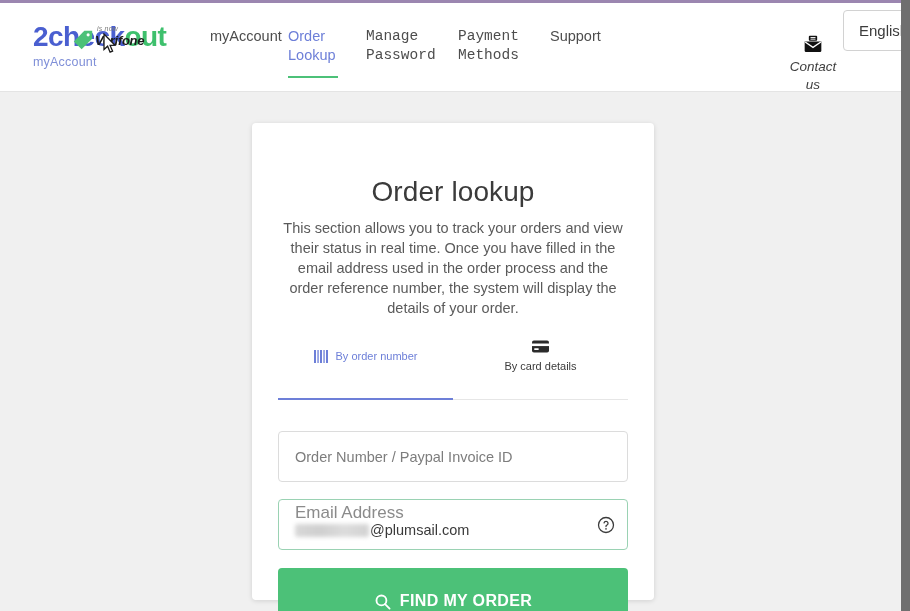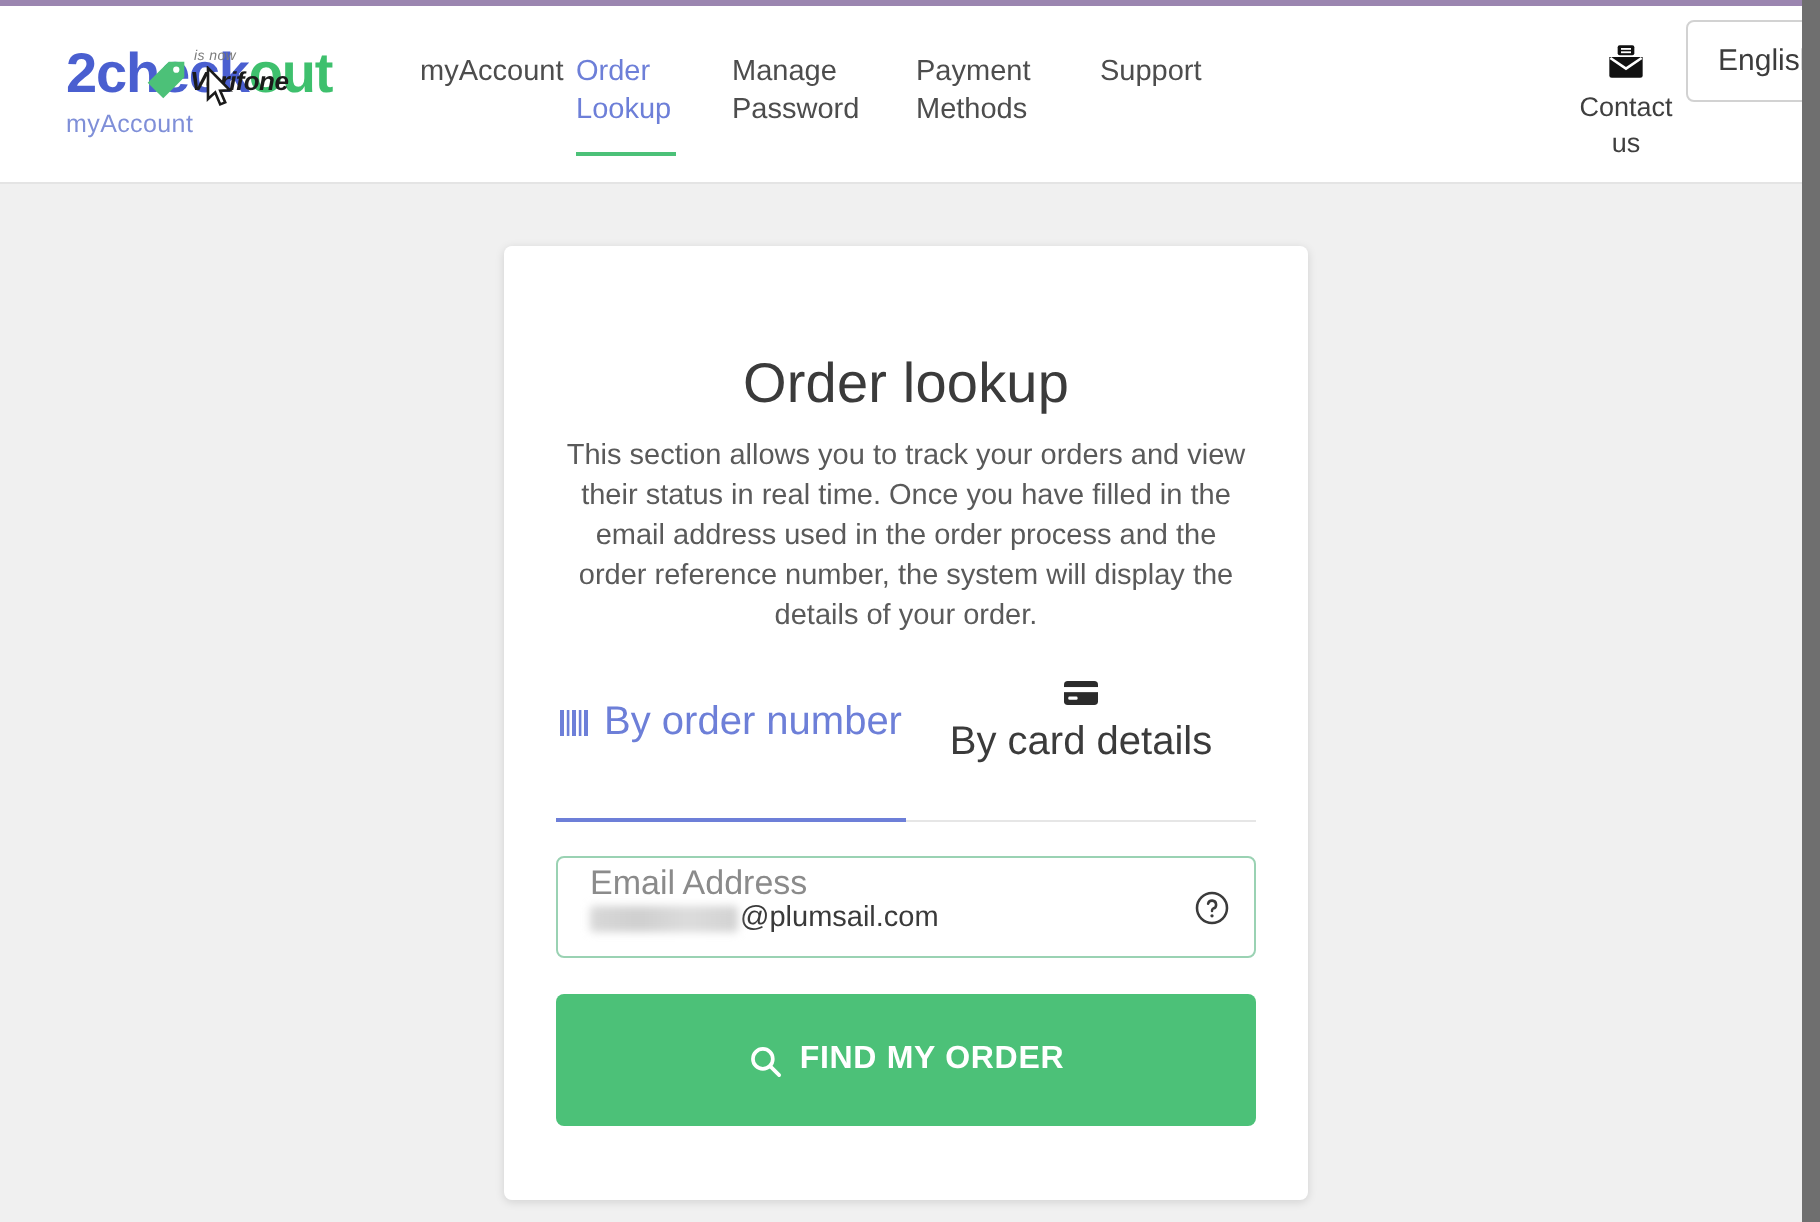--- a/index.html
+++ b/index.html
@@ -119,37 +119,38 @@
   .nav-item {
     font-size: 14.5px;
     color: #4d4d4d;
     line-height: 19px;
     padding: 0 14px;
     max-width: 78px;
     cursor: pointer;
     position: relative;
     text-align: left;
   }
-  .nav-item.wide { max-width: 92px; }
+  .nav-item.wide { max-width: 92px; font-family: Liberation Mono, monospace; }
   .nav-item.active { color: #6d7fd8; }
   .nav-underline {
     position: absolute;
     left: 14px; right: 14px;
     bottom: -13px;
     height: 2px;
     background: #4cc178;
   }
 
   
   #header-actions {
     position: absolute;
     right: 61px;
-    top: 17px;
+    top: 30px;
     display: flex;
     gap: 46px;
+    font-style: italic;
   }
   .action-item {
     width: 54px;
     text-align: center;
     cursor: pointer;
   }
   .action-icon {
     height: 22px;
     display: flex;
     align-items: center;
@@ -229,21 +230,21 @@
     margin-top: 22px;
     border-bottom: 1px solid #e6e6e6;
   }
   .lookup-tab {
     flex: 1;
     display: flex;
     align-items: center;
     justify-content: center;
     gap: 7px;
     padding-bottom: 27px;
-    font-size: 20px;
+    font-size: 11px;
     cursor: pointer;
     position: relative;
   }
   .lookup-tab.active { color: #6d7fd8; }
   .lookup-tab.inactive { color: #3b3b3b; flex-direction: column; }
   .tab-underline {
     position: absolute;
     left: 0; right: 0;
     bottom: -1px;
     height: 2px;
@@ -419,20 +420,23 @@
           <div class="lookup-tab inactive">
             <svg width="17" height="13" viewBox="0 0 20 15" fill="#2b2b2b">
               <rect x="0" y="0.5" width="20" height="14" rx="2.2"></rect>
               <rect x="0" y="4" width="20" height="3" fill="#ffffff"></rect>
               <rect x="2.5" y="9.5" width="5.5" height="2" rx="0.8" fill="#ffffff"></rect>
             </svg>
             <span>By card details</span>
           </div>
         </div>
 
+        <div id="order-number-field">
+          <span id="order-number-placeholder">Order Number / Paypal Invoice ID</span>
+        </div>
 
         <div id="email-field">
           <div id="email-label">Email Address</div>
           <div id="email-value-row">
             <span id="email-redacted"></span>
             <span id="email-domain">@plumsail.com</span>
           </div>
           <svg id="email-help-icon" viewBox="0 0 24 24" fill="none" stroke="#3b3b3b" stroke-width="1.7">
             <circle cx="12" cy="12" r="10"></circle>
             <path d="M9.4 9.2 a2.7 2.7 0 1 1 3.3 3.2 c-0.7 0.25 -0.7 0.9 -0.7 1.6" stroke-linecap="round"></path>

